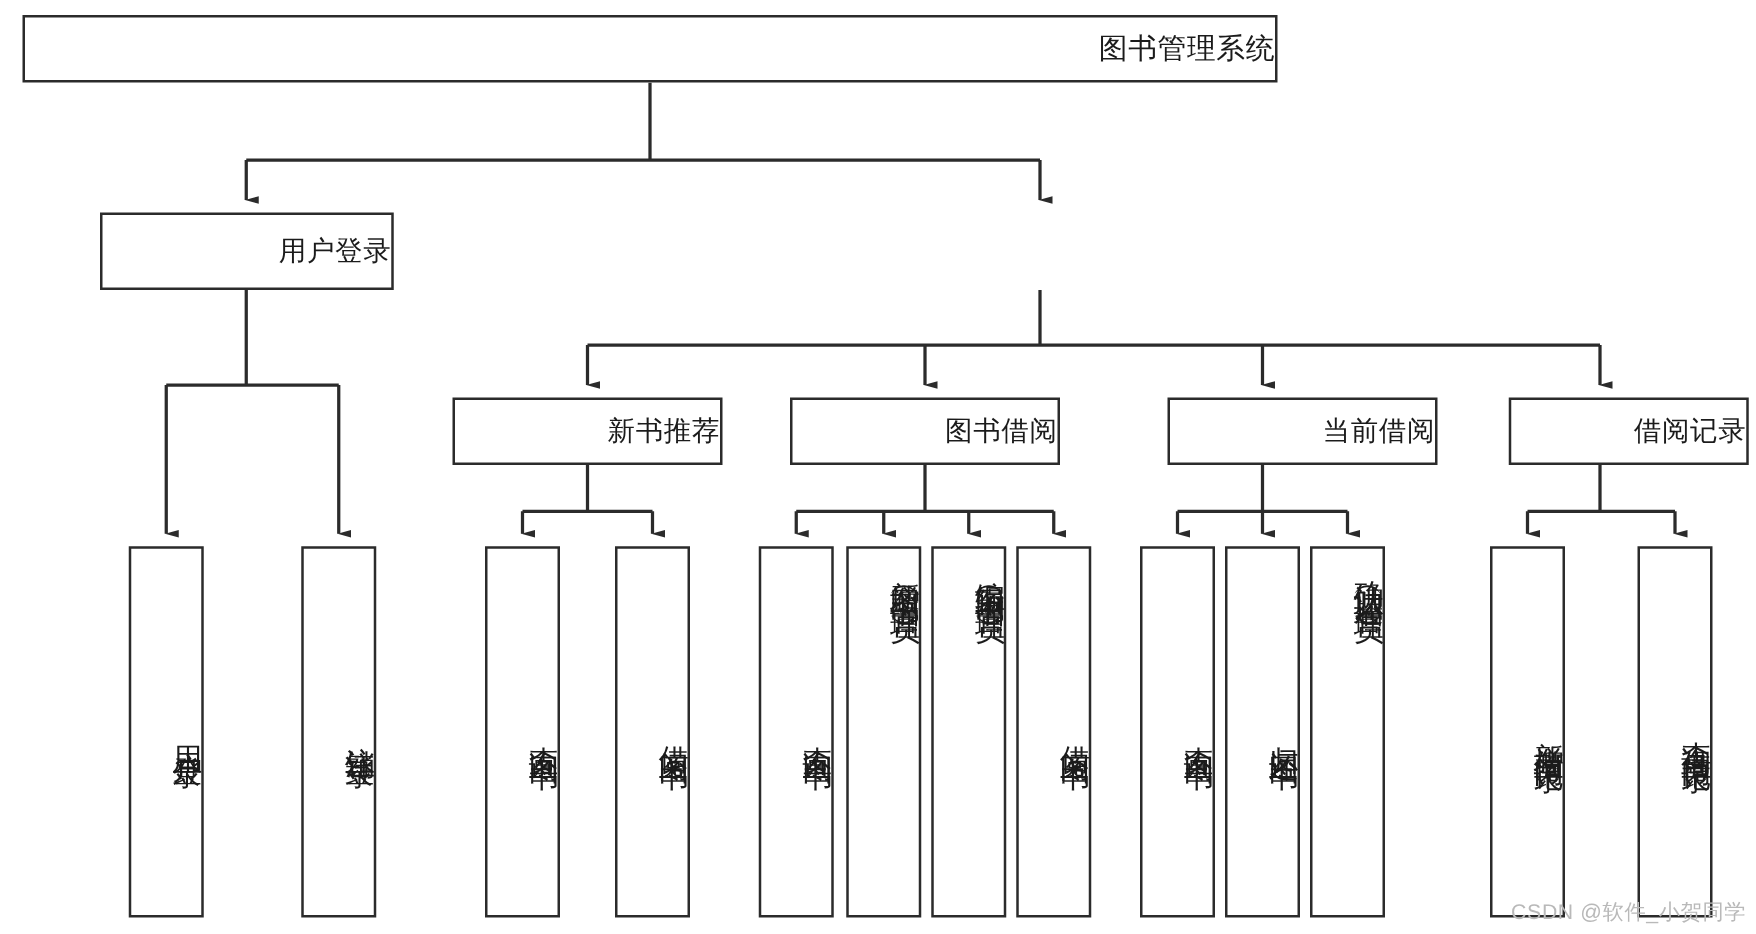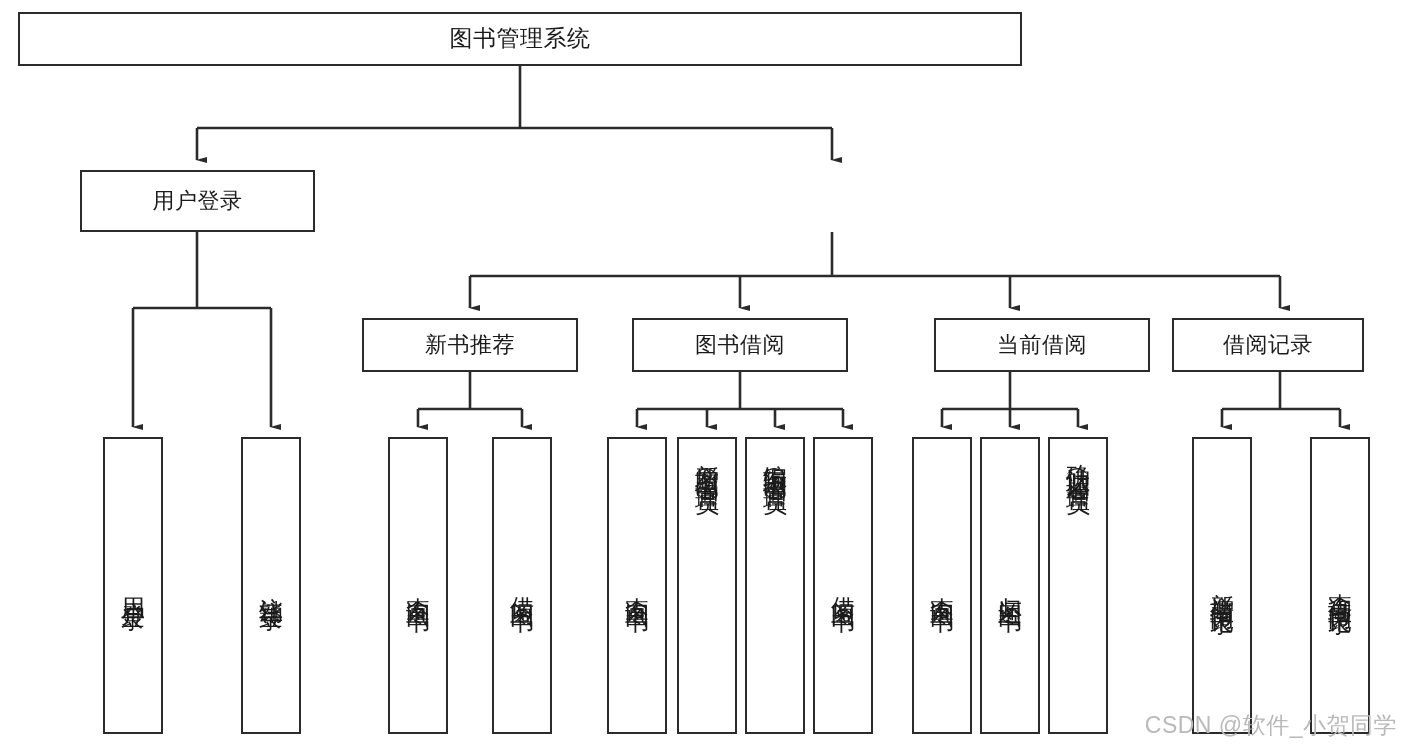--- a/index.html
+++ b/index.html
@@ -25,21 +25,21 @@
     height: 747px;
     pointer-events: none;
   }
   .node {
     position: absolute;
     box-sizing: border-box;
     border: 2px solid #2b2b2b;
     background: #ffffff;
     display: flex;
     align-items: center;
-    justify-content: center;
+    justify-content: flex-end;
     color: #1b1b1b;
   }
   .node-label {
     display: block;
     text-align: center;
     line-height: 1.18;
     color: #1b1b1b;
   }
   
   .node.horiz .node-label {
@@ -68,21 +68,21 @@
     padding-top: 6px;
   }
   .node.vert.mid-text {
     align-items: center;
     padding-top: 0;
   }
   #watermark {
     position: absolute;
     right: 8px;
     bottom: 6px;
-    font-size: 23px;
+    font-size: 17px;
     color: #b9b9b9;
     letter-spacing: 0.5px;
     white-space: nowrap;
     user-select: none;
   }
 </style>
 </head>
 <body>
 
 <div id="diagram-canvas">
@@ -151,21 +151,21 @@
   </div>
 
   <div class="node horiz" style="left:362px; top:318px; width:216px; height:54px;">
     <span class="node-label">新书推荐</span>
   </div>
 
   <div class="node horiz" style="left:902px; top:318px; width:216px; height:54px;margin-left:32px;">
     <span class="node-label">当前借阅</span>
   </div>
 
-  <div class="node horiz" style="left:1172px; top:318px; width:192px; height:54px;">
+  <div class="node horiz" style="left:1207px; top:318px; width:192px; height:54px;">
     <span class="node-label">借阅记录</span>
   </div>
 
   <div class="node vert mid-text" style="left:103px; top:437px; width:60px; height:297px;">
     <span class="node-label">用户登录</span>
   </div>
 
   <div class="node vert mid-text" style="left:241px; top:437px; width:60px; height:297px;">
     <span class="node-label">注销登录</span>
   </div>

